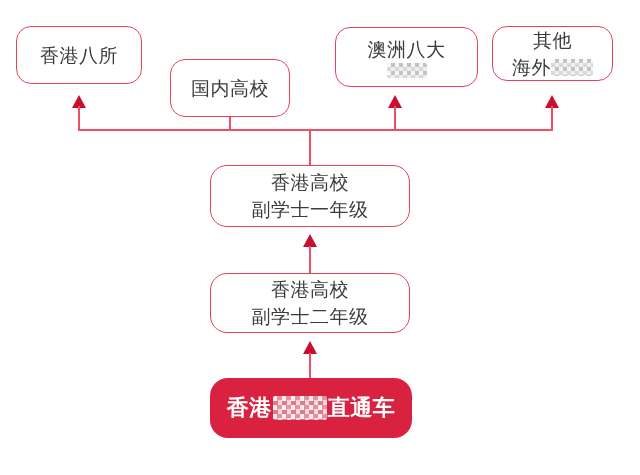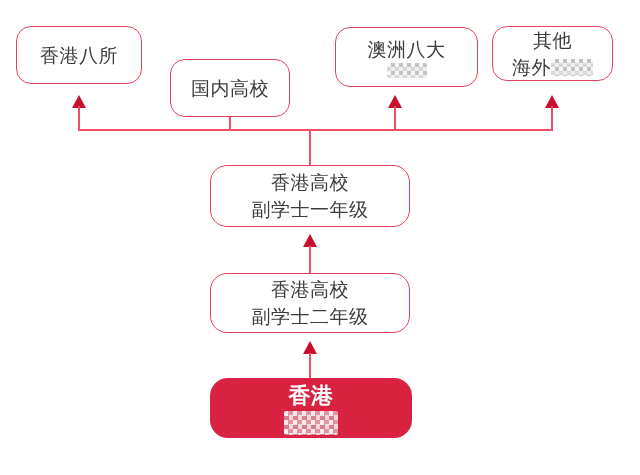--- a/index.html
+++ b/index.html
@@ -36,21 +36,21 @@
     line-height: 27px;
     text-align: center;
   }
   .node.solid {
     background: var(--solid-box-bg);
     border: none;
     border-radius: 18px;
     color: var(--solid-box-text);
     font-weight: bold;
     font-size: 22px;
-    flex-direction: column;
+    flex-direction: row;
     line-height: normal;
   }
   .vline, .hline {
     position: absolute;
     background: var(--line);
   }
   .vline { width: 2px; }
   .hline { height: 2px; }
   .arrow-head {
     position: absolute;
@@ -128,15 +128,16 @@
     <div>香港高校</div>
     <div>副学士二年级</div>
   </div>
 
   <div class="arrow-head" style="left:303px; top:341px;"></div>
   <div class="vline" style="left:309px; top:353px; height:26px;"></div>
 
   <div class="node solid" style="left:210px; top:378px; width:202px; height:60px;">
     <span>香港</span>
       <span class="mosaic pink" style="width:54px; height:24px; margin:0 1px;"></span>
+      <span>直通车</span>
   </div>
 
 </div>
 
 </body></html>

